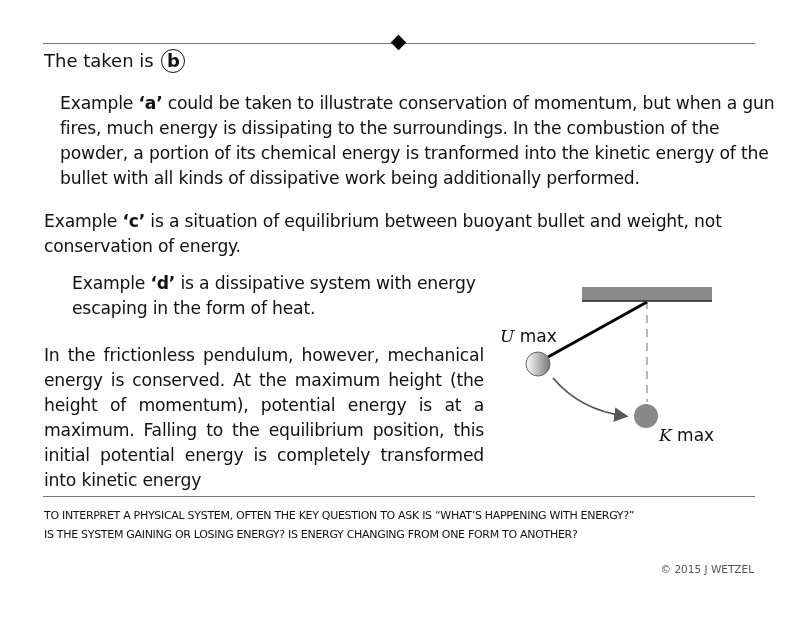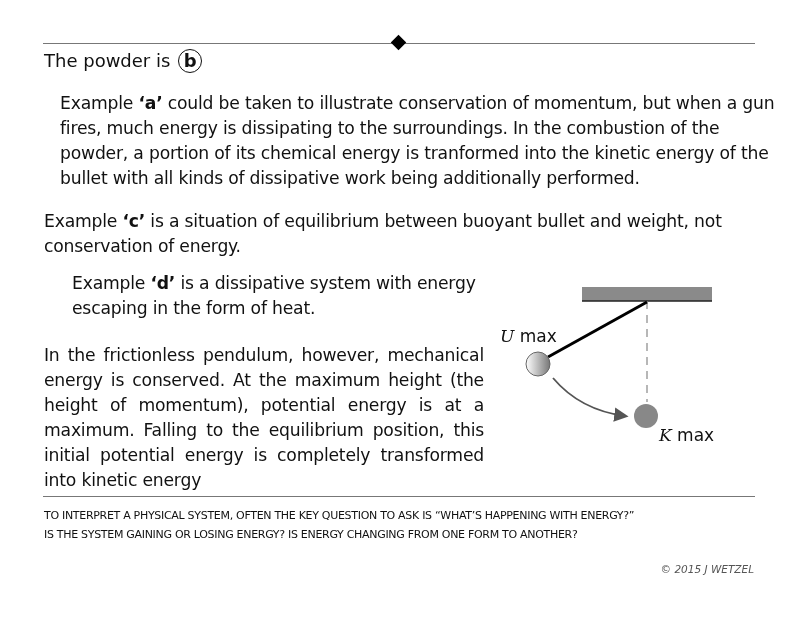--- a/index.html
+++ b/index.html
@@ -5,32 +5,32 @@
   html, body { margin:0; padding:0; background:#fff; }
   body { width:800px; height:617px; position:relative; overflow:hidden;
          font-family:"DejaVu Sans", sans-serif; color:#111; }
   .rule { position:absolute; left:43px; width:712px; height:1px; background:#777; }
   .diamond { position:absolute; left:393px; top:37px; width:11px; height:11px; background:#000; transform:rotate(45deg); }
   .answer { position:absolute; left:44px; top:49px; font-size:18px; }
   .circ { display:inline-block; width:22px; height:22px; border:1.3px solid #111; border-radius:50%;
           text-align:center; line-height:21px; font-weight:bold; margin-left:2px; }
   .para { position:absolute; left:44px; font-size:17.2px; line-height:25px; letter-spacing:-0.2px; }
   .foot { position:absolute; left:44px; font-size:11px; line-height:19px; letter-spacing:-0.3px; width:720px; }
-  .copy { position:absolute; right:46px; top:563px; font-size:10.5px; font-style:italic; color:#555; }
+  .copy { position:absolute; right:46px; top:563px; font-size:10.5px; color:#555; }
   .lbl { position:absolute; font-size:17px; }
   .lbl i { font-family:"DejaVu Serif", serif; }
 </style>
 </head>
 <body>
 
 <div class="rule" style="top:43px"></div>
 <div class="diamond"></div>
 
 <div class="answer">
-  <span>The powder is</span>
+  <span>The taken is</span>
   <span class="circ">b</span>
 </div>
 
 <div class="para" style="top:91px; width:715px;margin-left:16px;">
   <span>Example </span><b>‘a’</b><span> could be taken to illustrate conservation of momentum, but when a gun fires, much energy is dissipating to the surroundings.  In the combustion of the powder, a portion of its chemical energy is tranformed into the kinetic energy of the bullet with all kinds of dissipative work being additionally performed.</span>
 </div>
 
 <div class="para" style="top:209px; width:715px;">
   <span>Example </span><b>‘c’</b><span> is a situation of equilibrium between buoyant bullet and weight, not conservation of energy.</span>
 </div>

